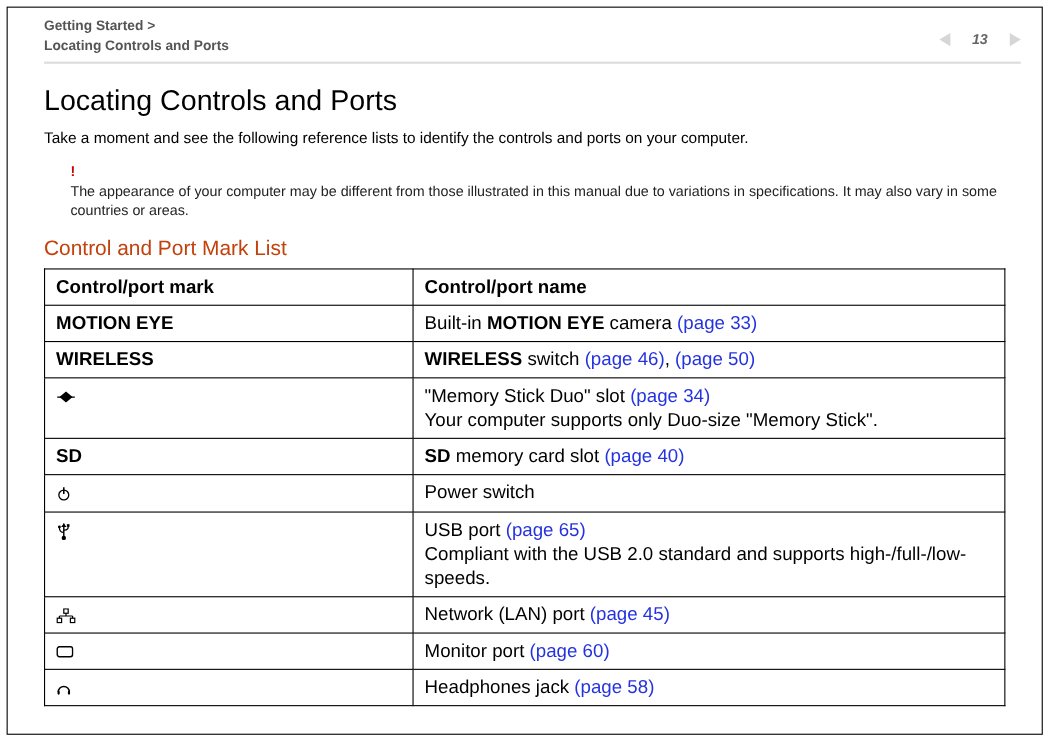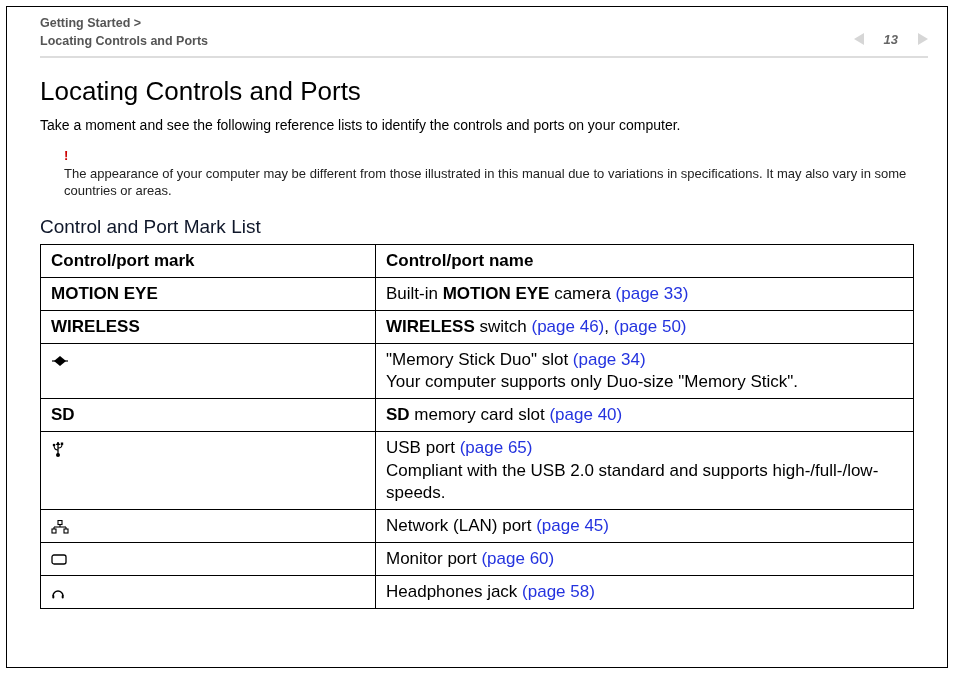--- a/index.html
+++ b/index.html
@@ -19,21 +19,21 @@
     position: absolute;
     top: 6px;
     left: 6px;
     right: 6px;
     bottom: 6px;
     border: 1px solid #000;
   }
   .header {
     display: flex;
     justify-content: space-between;
-    align-items: center;
+    align-items: flex-start;
     padding: 14px 26px 0 40px;
   }
   .breadcrumb {
     color: #555;
     font-weight: bold;
     font-size: 12.5px;
     line-height: 1.45;
   }
   .pagenav {
     display: flex;
@@ -81,21 +81,21 @@
   .note .bang {
     color: #c00;
     font-weight: bold;
     display: block;
     margin-bottom: 0;
   }
   .note .note-text { color: #222; }
   h2 {
     font-weight: normal;
     font-size: 19px;
-    color: #0f172a;
+    color: #c2410c;
     margin: 0 0 6px 0;
   }
   table {
     width: 100%;
     border-collapse: collapse;
     font-size: 17px;
   }
   th, td {
     border: 1px solid #000;
     padding: 5px 8px 5px 10px;
@@ -192,20 +192,31 @@
         </td>
       </tr>
       <tr>
         <td class="bold">SD</td>
         <td>
           <span class="bold">SD</span><span> memory card slot </span><span class="link">(page 40)</span>
         </td>
       </tr>
       <tr>
         <td>
+          <span class="icon power">
+            <svg width="14" height="14" viewBox="0 0 14 14">
+                <circle cx="7" cy="8" r="4.5" fill="none" stroke="#000" stroke-width="1.2"></circle>
+                <line x1="7" y1="1" x2="7" y2="7" stroke="#000" stroke-width="1.4"></line>
+              </svg>
+          </span>
+        </td>
+        <td>Power switch</td>
+      </tr>
+      <tr>
+        <td>
           <span class="icon usb">
             <svg width="14" height="18" viewBox="0 0 14 18">
                 <circle cx="7" cy="15" r="2" fill="#000"></circle>
                 <line x1="7" y1="2" x2="7" y2="14" stroke="#000" stroke-width="1.3"></line>
                 <path d="M7 2 L4.5 5 L9.5 5 Z" fill="#000"></path>
                 <path d="M7 10 C3 10 3 7 3 5" fill="none" stroke="#000" stroke-width="1.2"></path>
                 <circle cx="3" cy="5" r="1.3" fill="#000"></circle>
                 <path d="M7 8 C11 8 11 6 11 4" fill="none" stroke="#000" stroke-width="1.2"></path>
                 <rect x="9.8" y="2.5" width="2.4" height="2.4" fill="#000"></rect>
               </svg>

